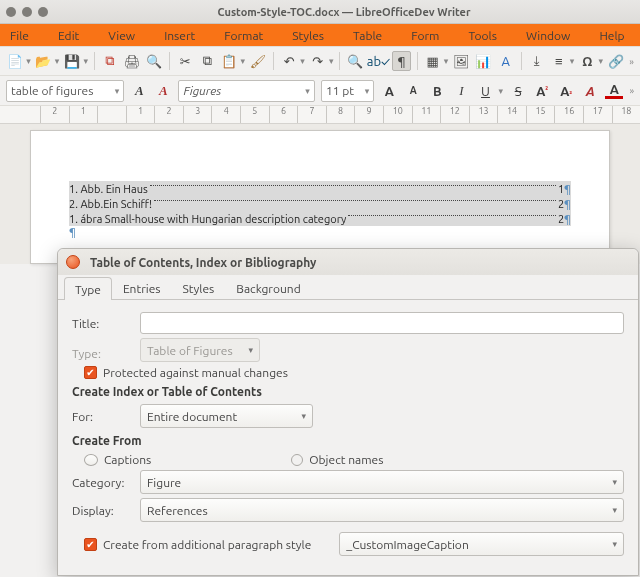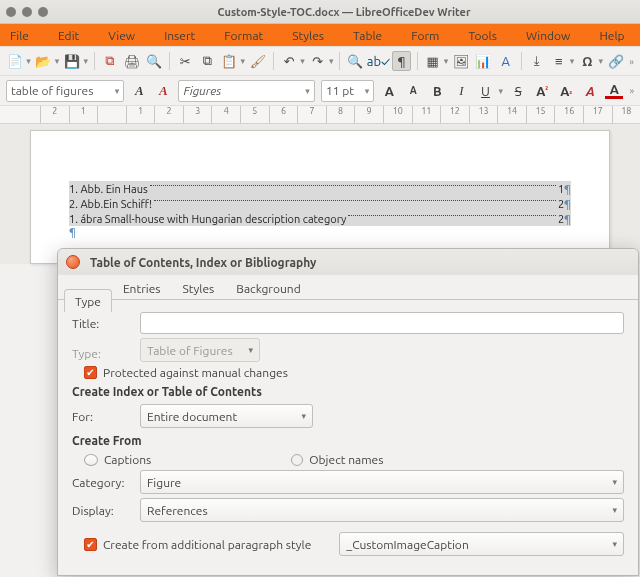--- a/index.html
+++ b/index.html
@@ -37,21 +37,21 @@
 .pil { color:#5a8fbf; font-size:11px;}
 .para-mark { color:#5a8fbf; font-size:11px; padding-left:0;}
 
 .dialog { position: absolute; left: 57px; top: 248px; width: 582px; height: 328px; background: #f2f1f0; border: 1px solid #b8b6b2; border-radius: 6px 6px 0 0; box-shadow: 0 5px 20px rgba(0,0,0,0.25);}
 .dialog .dtitle { height: 26px; display:flex; align-items:center; padding: 0 8px; border-radius:6px 6px 0 0; background: linear-gradient(#eceae6,#e3e1dd); font-weight:600; font-size:12px; color:#4a4a48;}
 .dialog .close { width:14px; height:14px; border-radius:50%; background: radial-gradient(circle at 35% 30%, #f7a37a, #e95420); border:1px solid #c34113; margin-right: 10px;}
 .dialog .dtitle .t { flex:1; padding-right:22px;}
 
 .tabs { display:flex; gap:0; padding: 0 6px; height:25px; align-items:flex-end; border-bottom:1px solid #c7c5c2;}
 .tab { padding: 5px 10px 4px 10px; font-size:12px; color:#444; border:1px solid transparent; border-bottom:none; cursor:pointer;}
-.tab.active { background:#f2f1f0; border-color:#c7c5c2; border-radius:4px 4px 0 0; position:relative; top:13px;}
+.tab.active { background:#f2f1f0; border-color:#c7c5c2; border-radius:4px 4px 0 0; position:relative; top:1px;}
 
 .dbody { padding: 8px 14px 10px 14px;}
 .section-h { font-weight:700; font-size:12px; color:#3b3b39; margin: 6px 0 6px 0;}
 .row { display:flex; align-items:center; gap:8px; margin: 4px 0;}
 .lbl { width: 60px; font-size:12px; color:#444;}
 .lbl-long { font-size:12px; color:#444;text-align:right;}
 .lbl.disabled { color:#9a9894;margin-top:7px;}
 .text-input { flex:1; height:22px; border:1px solid #c0beba; border-radius:3px; background:#fff; padding:0 4px;}
 .sel { height:24px; border:1px solid #c0beba; border-radius:3px; background:linear-gradient(#fdfdfc,#f0efec); display:flex; align-items:center; padding: 0 6px; font-size:12px; color:#444; position:relative;}
 .sel.disabled { background:#eeedea; color:#9a9894; border-color:#d2d0cc;}

